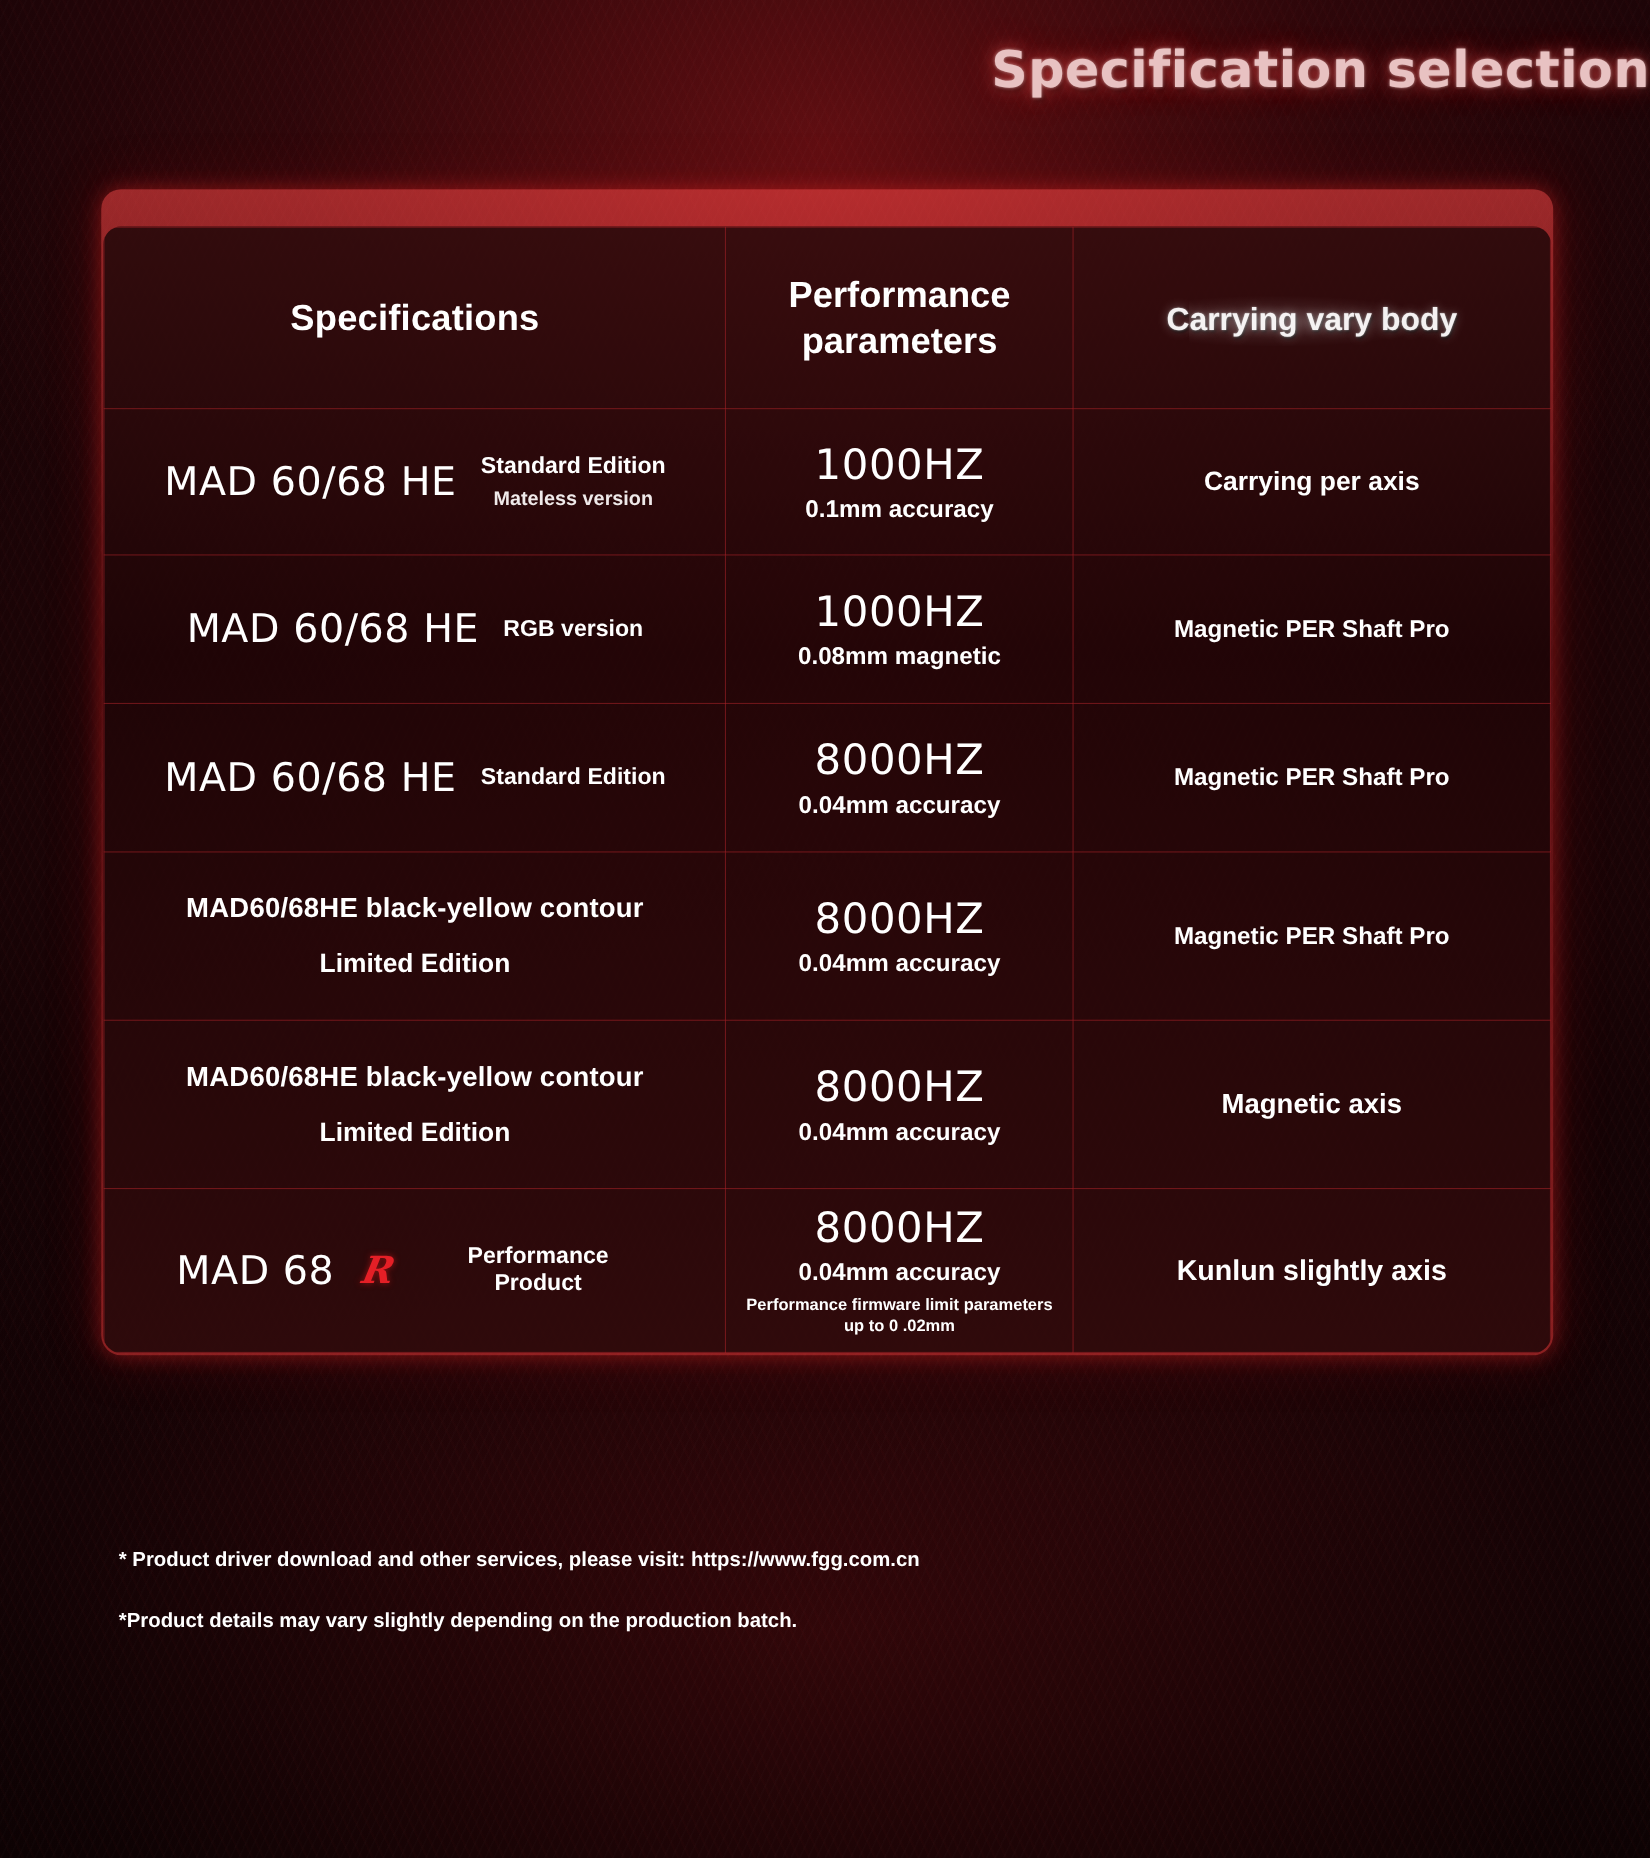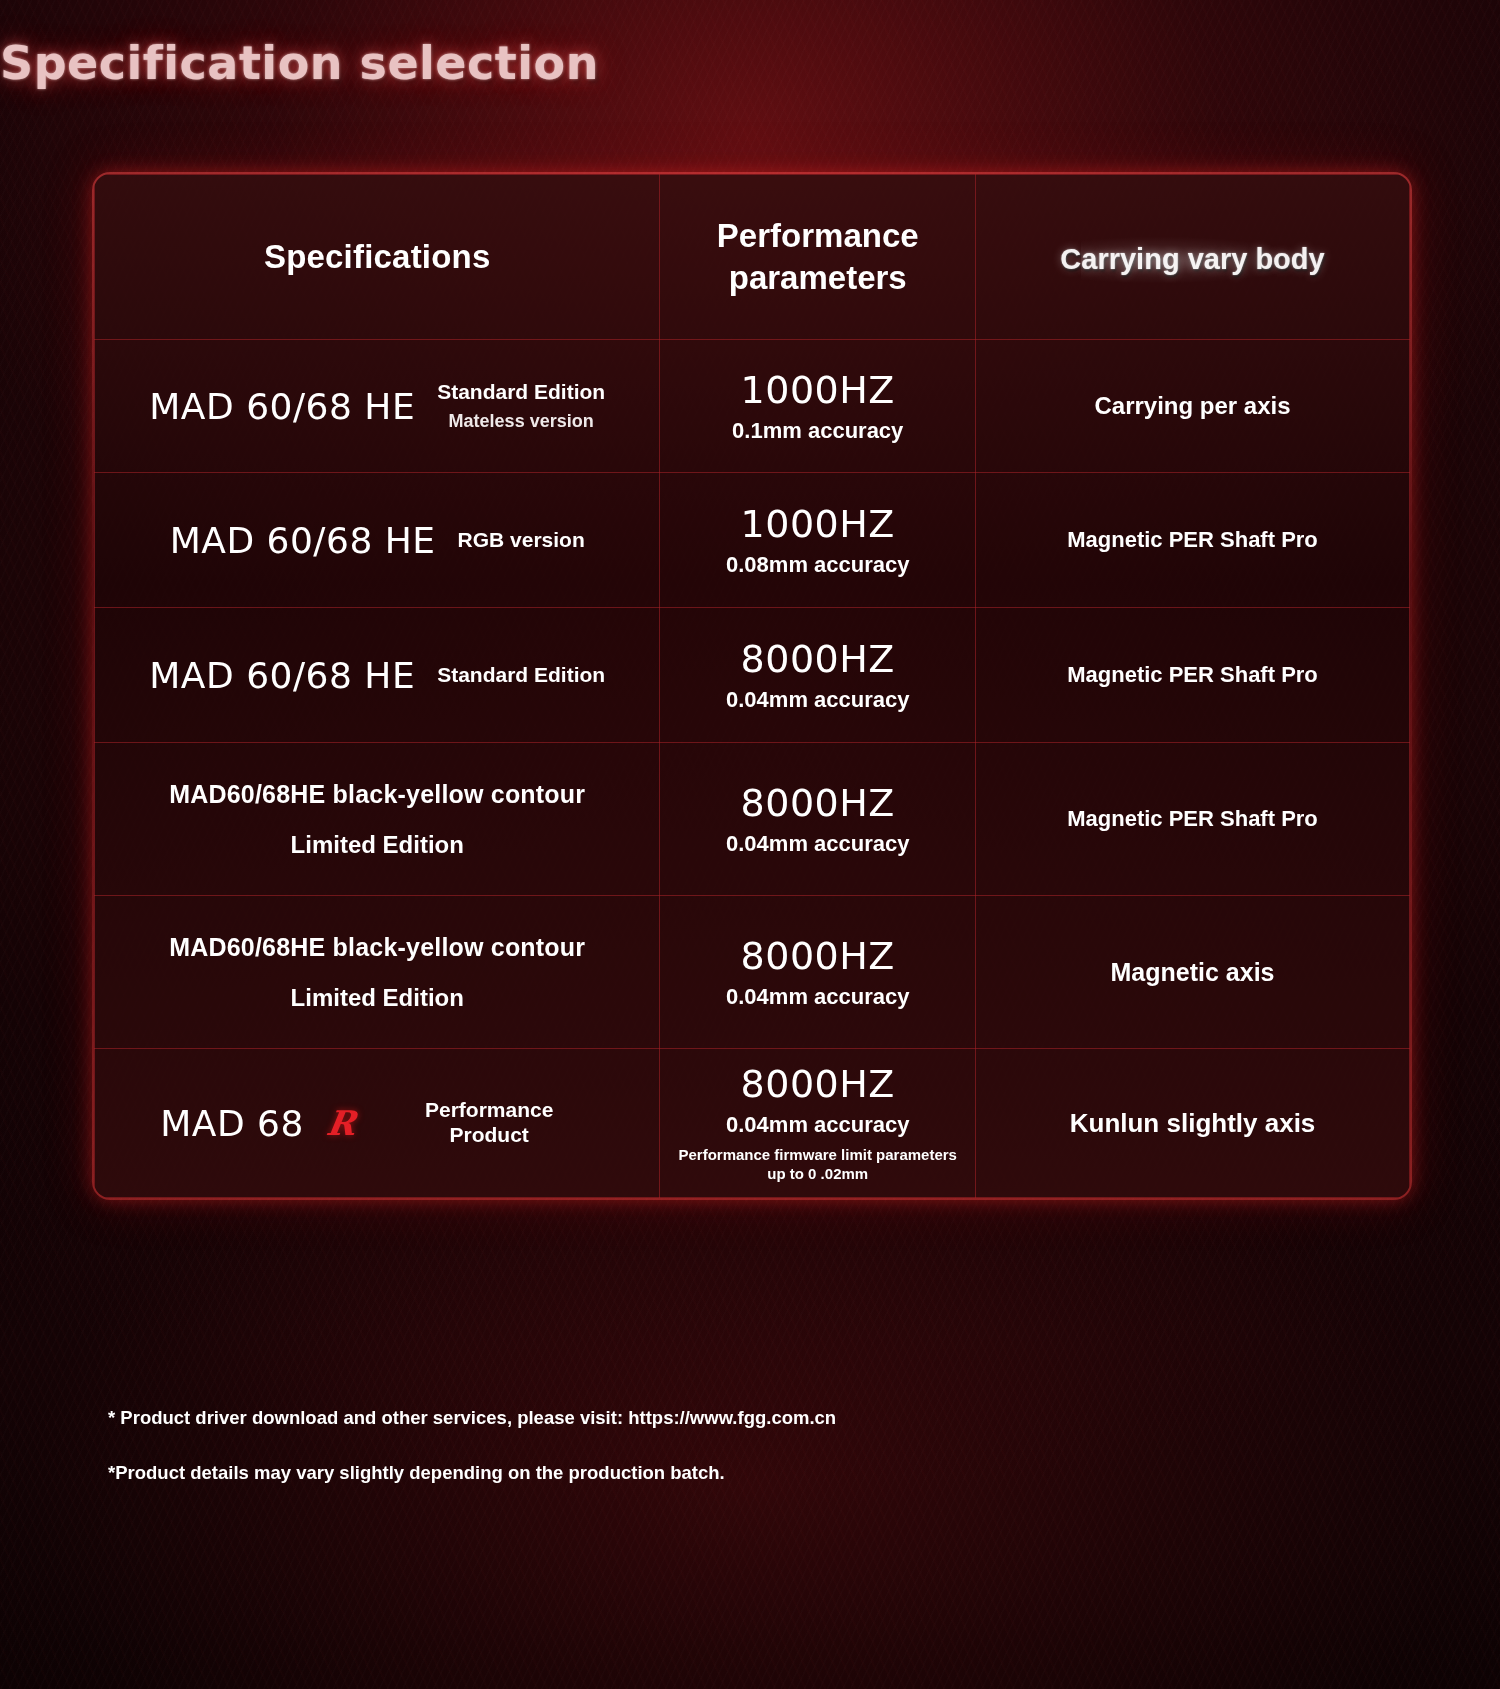--- a/index.html
+++ b/index.html
@@ -34,21 +34,21 @@
       repeating-linear-gradient(65deg, rgba(255,60,60,0.018) 0px, rgba(255,60,60,0.018) 1px, rgba(0,0,0,0) 3px, rgba(0,0,0,0) 9px);
     pointer-events: none;
   }
 
   
   .title {
     position: absolute;
     top: 36px;
     left: 0;
     width: 100%;
-    text-align: left;
+    text-align: right;
     font-size: 46px;
     font-weight: bold;
     letter-spacing: 0.5px;
     color: #e8c2c2;
     text-shadow:
       0 0 3px rgba(255,220,220,0.65),
       0 0 14px rgba(255,90,90,0.55),
       0 0 30px rgba(220,40,40,0.45),
       2px 3px 6px rgba(0,0,0,0.8);
     font-family: "DejaVu Sans", sans-serif;
@@ -66,20 +66,21 @@
     box-shadow:
       0 0 18px rgba(255,40,40,0.35),
       0 0 48px rgba(180,20,25,0.25);
   }
   table {
     width: 100%;
     border-collapse: collapse;
     border-radius: 16px;
     overflow: hidden;
     background: rgba(10,2,3,0.72);
+    margin-top: 32px;
   }
   td, th {
     border: 1px solid rgba(170,35,40,0.55);
     color: #fff;
     text-align: center;
     vertical-align: middle;
     padding: 0;
   }
   th {
     font-weight: bold;
@@ -290,21 +291,21 @@
             <div class="spec-inline">
               <span class="spec-model">MAD 60/68 HE</span>
               <span class="spec-tag">
                 <span>RGB version</span>
               </span>
             </div>
           </td>
           <td>
             <div class="perf">
               <span class="perf-hz">1000HZ</span>
-              <span class="perf-acc">0.08mm accuracy</span>
+              <span class="perf-acc">0.08mm magnetic</span>
             </div>
           </td>
           <td>
             <div class="shaft-b">Magnetic PER Shaft Pro</div>
           </td>
         </tr>
 
         <tr>
           <td>
             <div class="spec-inline">

